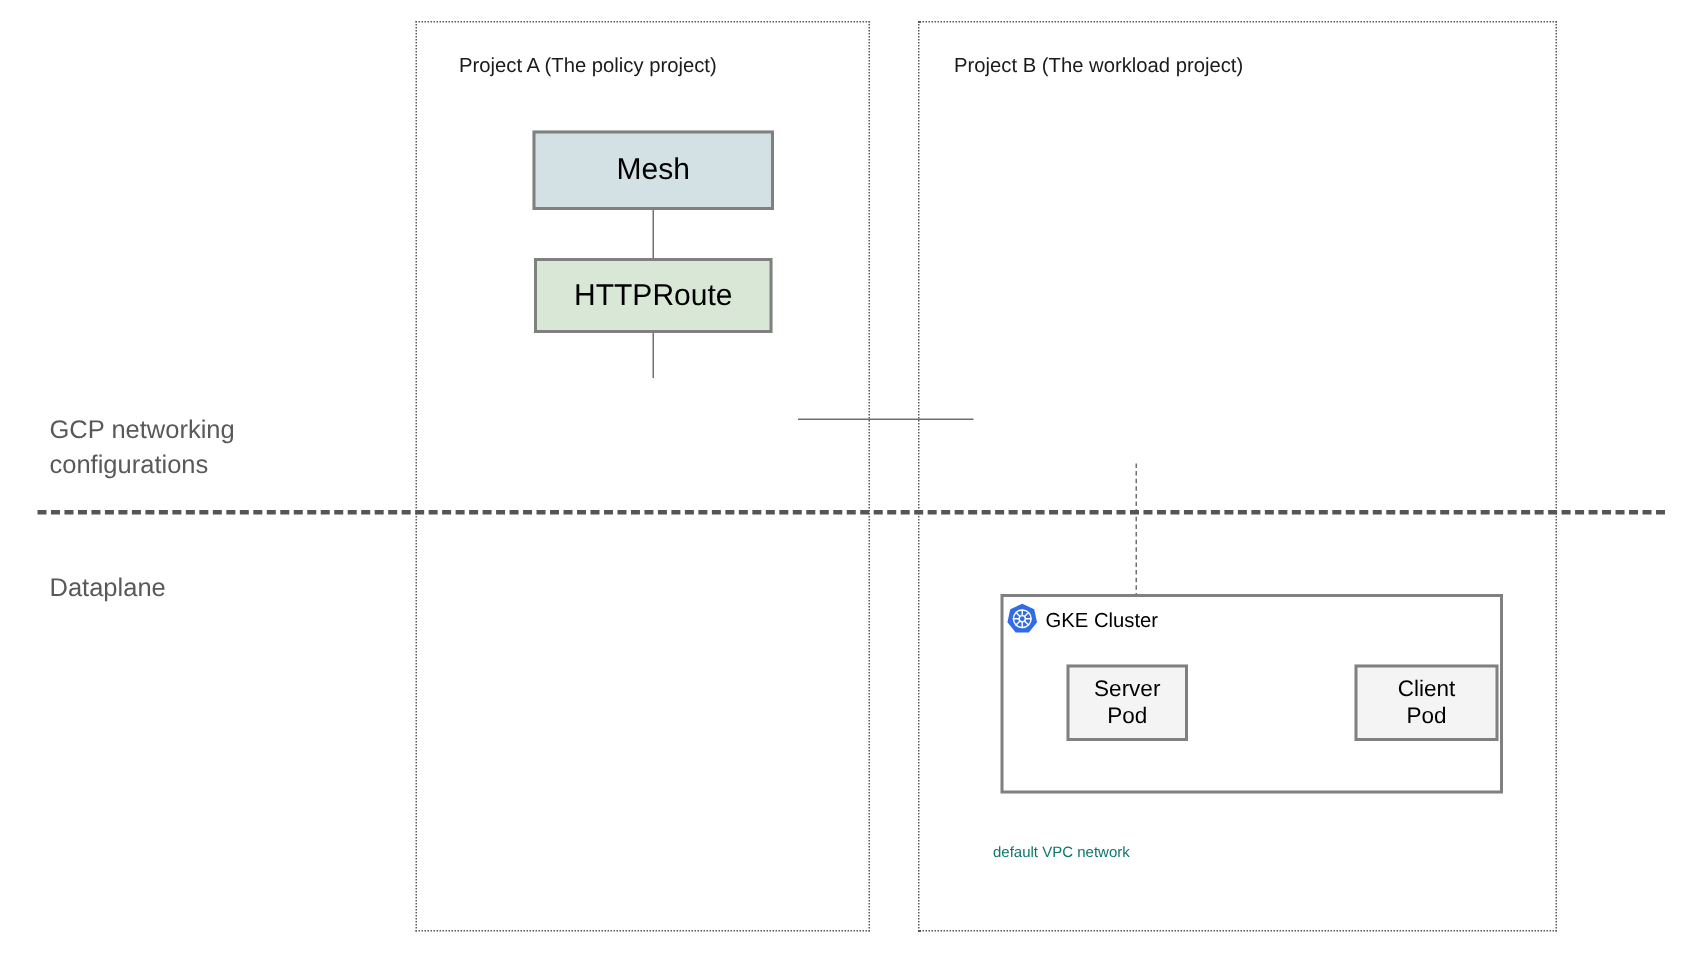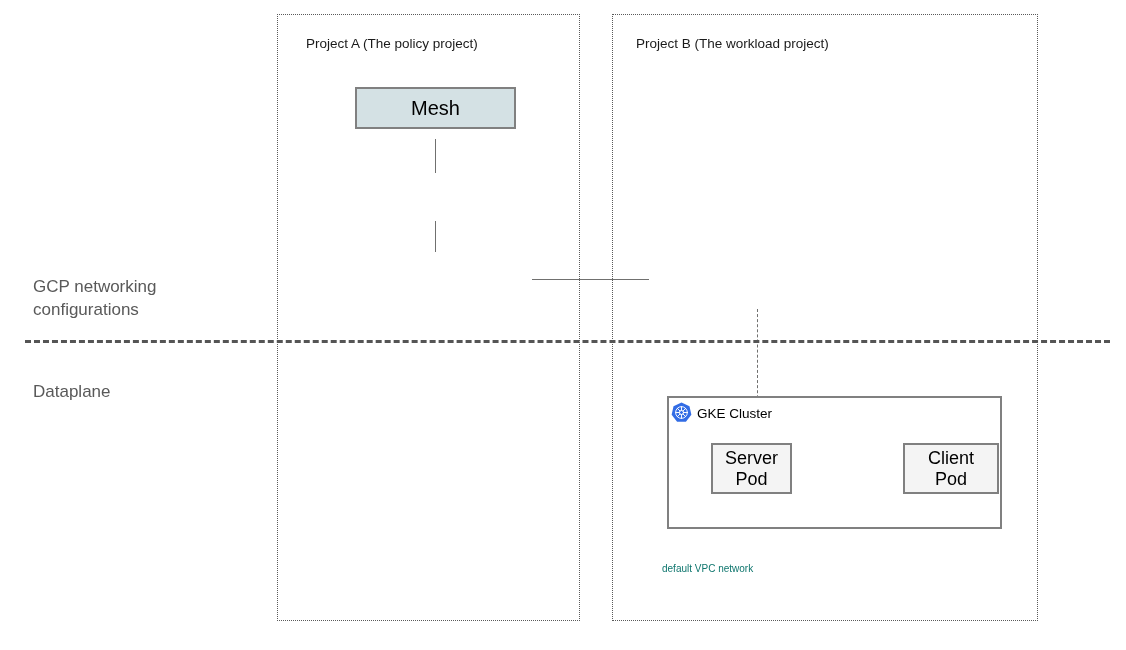--- a/index.html
+++ b/index.html
@@ -43,21 +43,21 @@
     color: #000000;
     line-height: 1.15;
   }
   .node-mesh        { background: #d4e1e4; }
   .node-httproute   { background: #d9e8d6; }
   .node-backend     { background: #fdf0cd; }
   .node-neg         { background: #ddd6e9; }
   .node-pod         { background: #f4f4f4; border: 2px solid #808080; }
 
   .node-lg { font-size: 20px; }
-  .node-sm { font-size: 18px; }
+  .node-sm { font-size: 15px; }
 
   
   .cluster-box {
     position: absolute;
     box-sizing: border-box;
     border: 2px solid #808080;
     background: #ffffff;
   }
   .cluster-title {
     position: absolute;
@@ -122,24 +122,27 @@
   <div class="project-label" style="left:306px; top:37px;">Project A (The policy project)</div>
 
   <div class="project-box" style="left:612px; top:14px; width:426px; height:607px;"></div>
   <div class="project-label" style="left:636px; top:37px;">Project B (The workload project)</div>
 
   <div class="conn-v" style="left:435px; top:139px; height:34px;"></div>
   <div class="conn-v" style="left:435px; top:221px; height:31px;"></div>
   <div class="conn-h" style="left:532px; top:279px; width:117px;"></div>
   <div class="conn-v-dashed" style="left:757px; top:309px; height:135px;"></div>
 
-  <div class="node node-mesh node-lg" style="left:355px; top:87px; width:161px; height:42px;">
+  <div class="node node-mesh node-lg" style="left:355px; top:87px; width:161px; height:53px;">
     <span>Mesh</span>
   </div>
 
+  <div class="node node-httproute node-lg" style="left:356px; top:172px; width:159px; height:50px;">
+    <span>HTTPRoute</span>
+  </div>
 
 
 
   <div class="cluster-box" style="left:667px; top:396px; width:335px; height:133px;"></div>
 
   <svg class="k8s-icon" style="left:671px; top:402px;" viewBox="0 0 100 100" xmlns="http://www.w3.org/2000/svg">
     <polygon points="50,2 88,20 97,61 71,94 29,94 3,61 12,20" fill="#326ce5"></polygon>
     <g fill="none" stroke="#ffffff" stroke-width="4.5" stroke-linecap="round">
       <circle cx="50" cy="50" r="10"></circle>
       <circle cx="50" cy="50" r="28"></circle>

